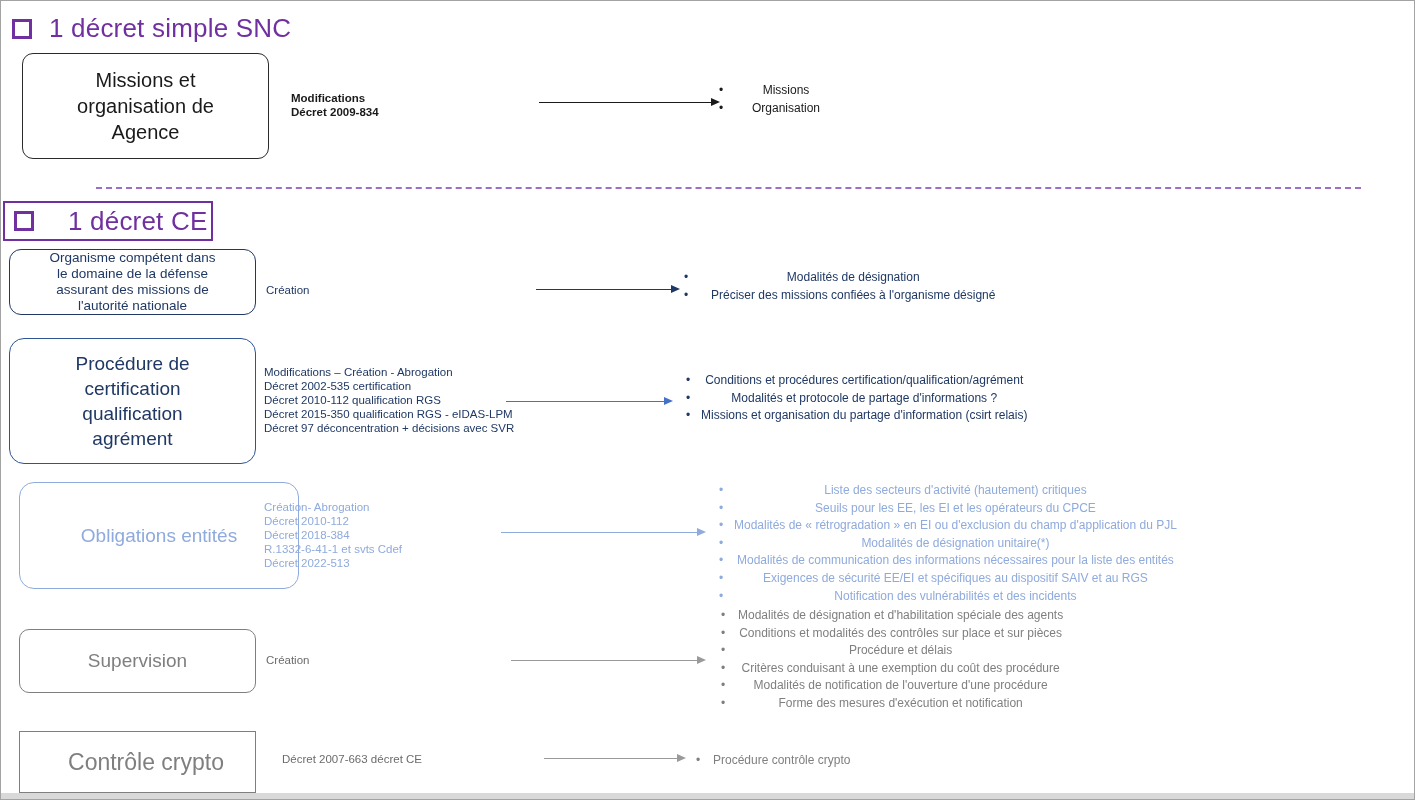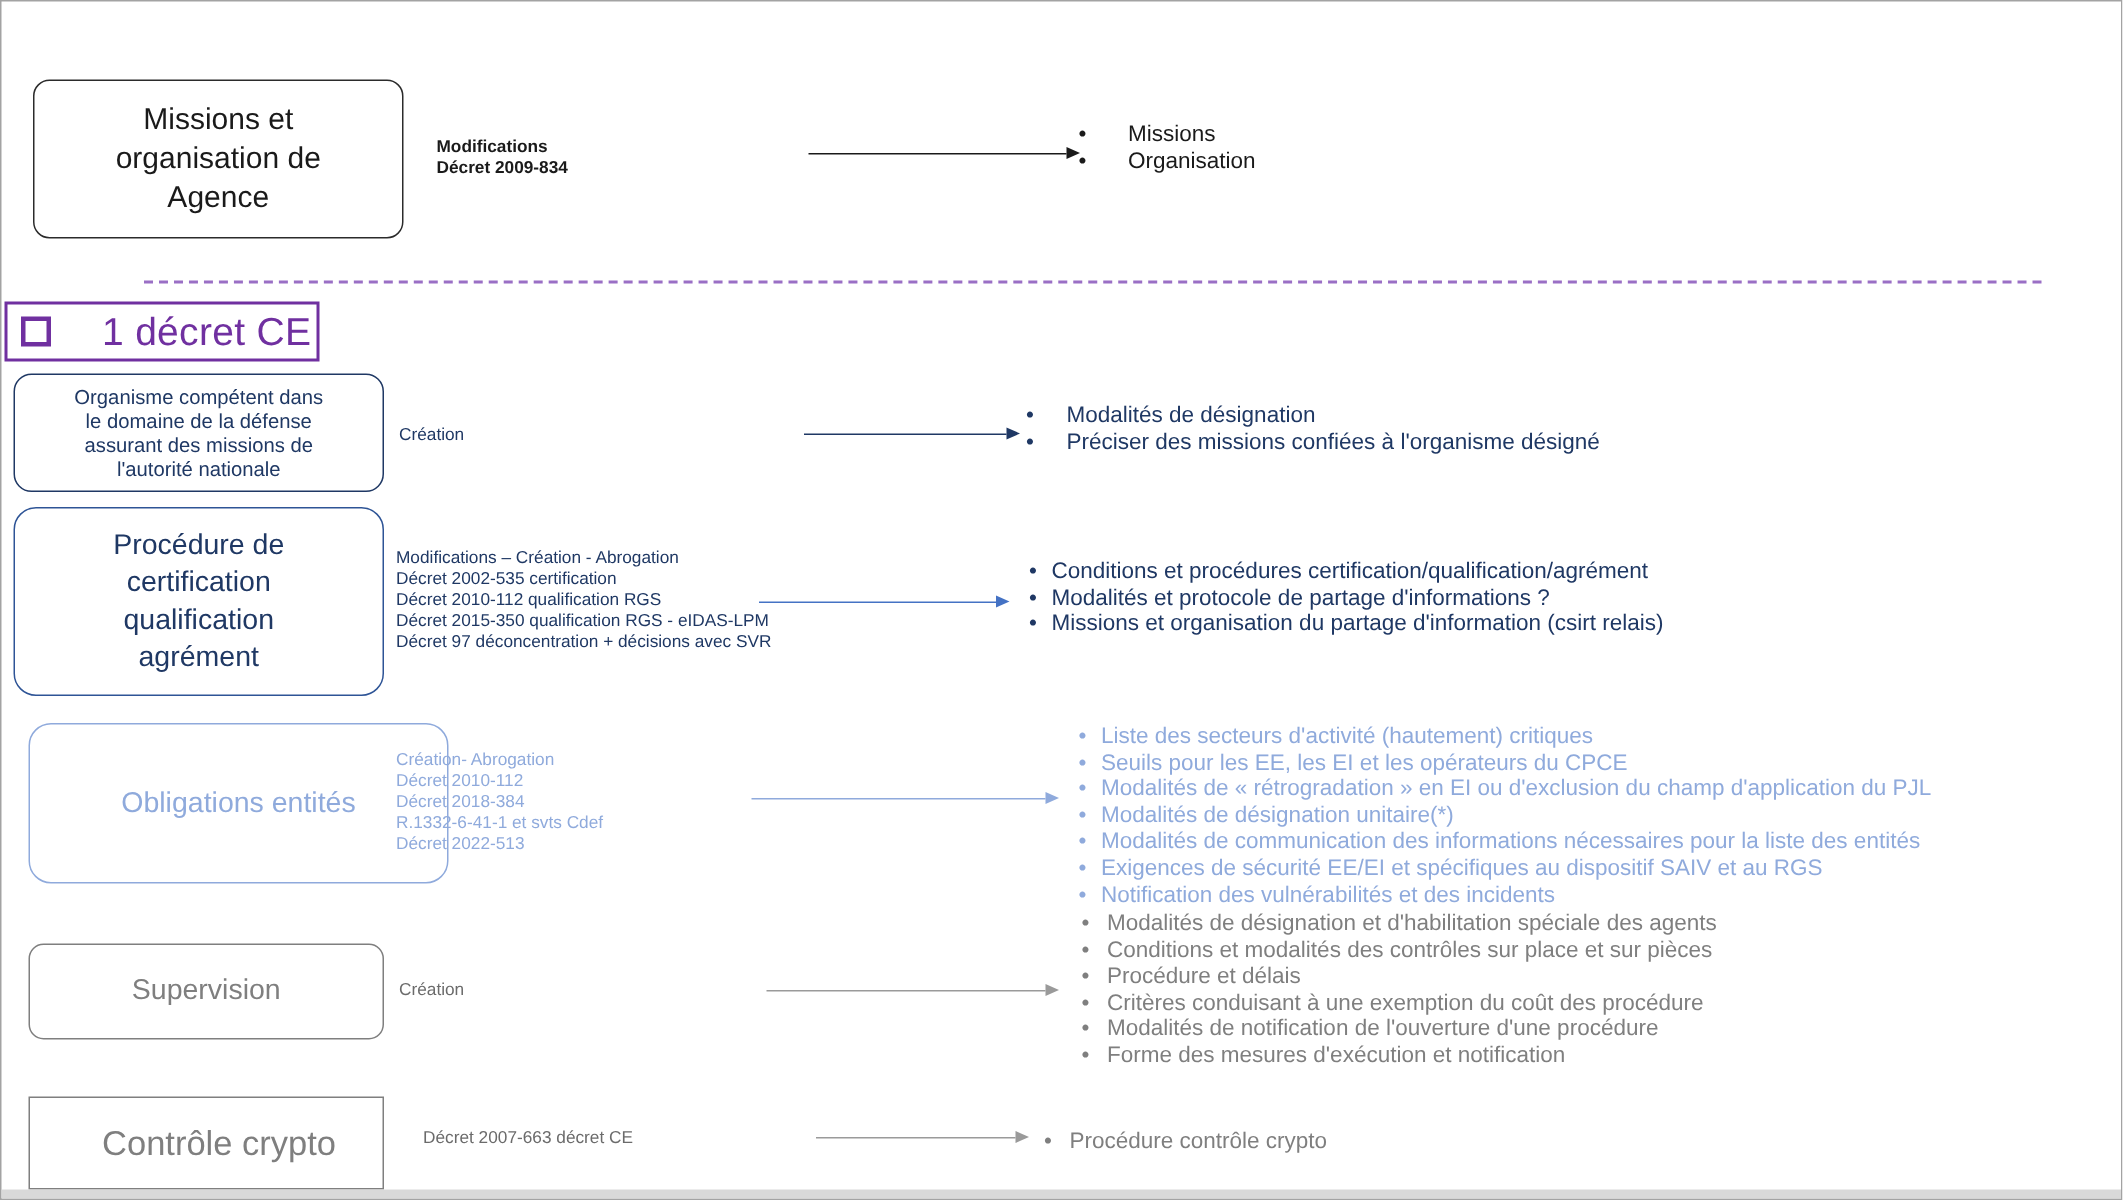--- a/index.html
+++ b/index.html
@@ -18,21 +18,21 @@
   }
   
   #dashes{position:absolute;left:95px;top:186px;width:1265px;border-top:2px dashed #9a6fc5;}
   
   .rbox{
     position:absolute;box-sizing:border-box;display:flex;align-items:center;justify-content:center;
     text-align:center;white-space:pre-line;background:#fff;
   }
   #missions-box{left:21px;top:52px;width:247px;height:106px;border:1.6px solid #2b2b2b;border-radius:11px;
     color:#1a1a1a;font-size:20px;line-height:26px;}
-  #organisme-box{left:8px;top:248px;width:247px;height:79px;border:1.4px solid #1F3864;border-radius:12px;
+  #organisme-box{left:8px;top:248px;width:247px;height:66px;border:1.4px solid #1F3864;border-radius:12px;
     color:#1F3864;font-size:13.5px;line-height:16px;}
   #procedure-box{left:8px;top:337px;width:247px;height:126px;border:1.4px solid #2e5496;border-radius:15px;
     color:#1F3864;font-size:19px;line-height:25px;}
   #obligations-box{left:18px;top:481px;width:280px;height:107px;border:1.4px solid #8FAADC;border-radius:15px;
     color:#8FAADC;font-size:19px;}
   #supervision-box{left:18px;top:628px;width:237px;height:64px;border:1.4px solid #7F7F7F;border-radius:10px;
     color:#7F7F7F;font-size:19px;}
   #crypto-box{left:18px;top:730px;width:237px;height:62px;border:1.4px solid #7F7F7F;border-radius:0;
     color:#7F7F7F;font-size:23px;padding-left:17px;}
   
@@ -50,21 +50,21 @@
     border-left:9px solid currentColor;border-top:4.3px solid transparent;border-bottom:4.3px solid transparent;
   }
   #missions-arrow{left:538px;top:101px;width:172px;color:#1a1a1a;}
   #organisme-arrow{left:535px;top:288px;width:135px;color:#1F3864;}
   #procedure-arrow{left:505px;top:400px;width:158px;color:#4472C4;}
   #obligations-arrow{left:500px;top:531px;width:196px;color:#8FAADC;}
   #supervision-arrow{left:510px;top:659px;width:186px;color:#9a9a9a;}
   #crypto-arrow{left:543px;top:757px;width:133px;color:#9a9a9a;}
   
   ul.bullets{position:absolute;margin:0;padding:0;list-style:none;white-space:nowrap;}
-  ul.bullets li{position:relative;font-size:15px;line-height:17.6px;}
+  ul.bullets li{position:relative;font-size:12px;line-height:17.6px;text-align:center;}
   ul.bullets li::before{content:"\2022";position:absolute;left:0;}
   #missions-bullets{left:718px;top:80px;color:#1a1a1a;}
   #missions-bullets li{padding-left:33px;line-height:18px;}
   #organisme-bullets{left:683px;top:267px;color:#1F3864;}
   #organisme-bullets li{padding-left:27px;line-height:18px;}
   #procedure-bullets{left:685px;top:371px;color:#1F3864;}
   #procedure-bullets li{padding-left:15px;}
   #obligations-bullets{left:718px;top:481px;color:#8FAADC;}
   #obligations-bullets li{padding-left:15px;}
   #supervision-bullets{left:720px;top:606px;color:#7F7F7F;}
@@ -72,20 +72,24 @@
   #crypto-bullets{left:695px;top:751px;color:#7F7F7F;}
   #crypto-bullets li{padding-left:17px;}
   
   #bottom-strip{position:absolute;left:0;right:0;bottom:0;height:6px;background:#d9d9d9;}
 </style>
 </head>
 <body>
 
 <div id="slide">
 
+  <div class="section-header" style="left:11px;top:12px;">
+    <span class="checkbox"></span>
+    <span class="header-text">1 décret simple SNC</span>
+  </div>
 
   <div class="rbox" id="missions-box">Missions et
 organisation de
 Agence</div>
   <div class="annot" id="missions-annot">Modifications
 Décret 2009-834</div>
   <div class="arrow" id="missions-arrow"></div>
   <ul class="bullets" id="missions-bullets">
       <li>Missions</li>
       <li>Organisation</li>

